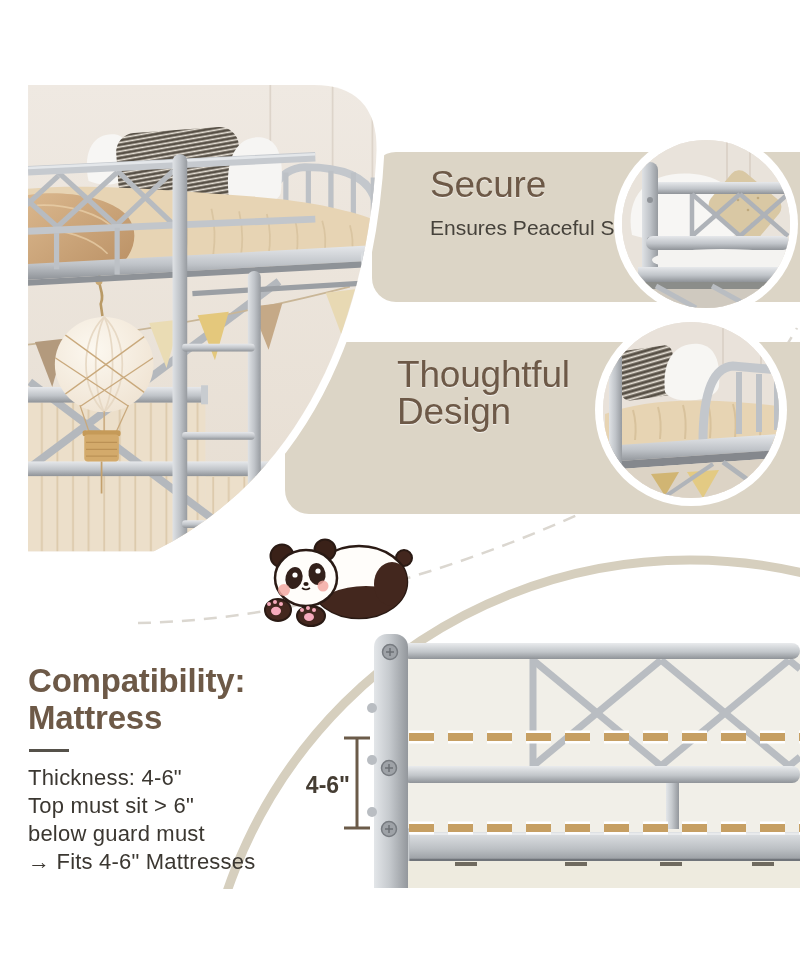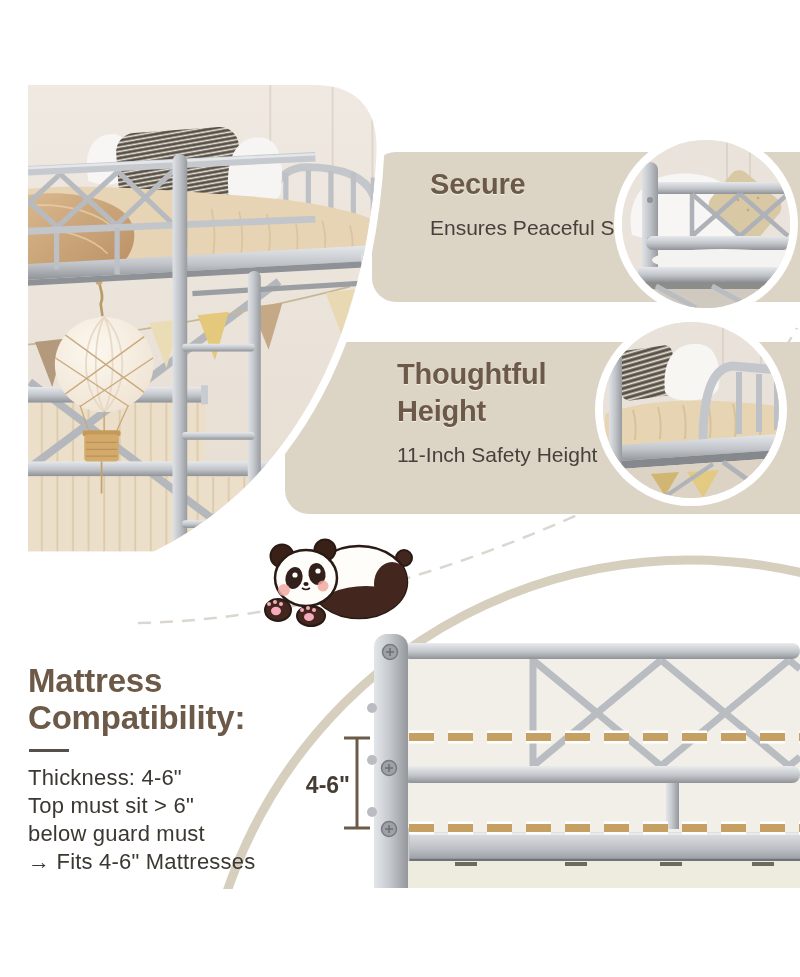--- a/index.html
+++ b/index.html
@@ -2,21 +2,21 @@
 <html><head>
 <meta charset="utf-8">
 <style>
   html,body{margin:0;padding:0;background:#ffffff;}
   .page{position:relative;width:800px;height:977px;overflow:hidden;background:#ffffff;
         font-family:"Liberation Sans",sans-serif;}
   .abs{position:absolute;}
   
   .card{position:absolute;background:#dcd5c6;border-radius:24px 0 0 24px;}
   .card-text{position:absolute;}
-  .card-title{font-size:29px;font-weight:bold;color:#6d5947;line-height:37px;
+  .card-title{font-size:37px;font-weight:normal;color:#6d5947;line-height:37px;
               text-shadow:0 1px 1px rgba(255,255,255,.7);letter-spacing:-.2px;}
   .card-sub{margin-top:12px;font-size:21px;color:#46423b;line-height:25px;}
   
   .circle-photo{position:absolute;border-radius:50%;overflow:hidden;box-shadow:0 0 0 8px #ffffff;background:#e9e2da;}
   
   .mattress-block{position:absolute;left:28px;top:662px;width:300px;}
   .mattress-heading{font-size:33px;font-weight:bold;color:#6d5947;line-height:37px;letter-spacing:-.2px;}
   .mattress-rule{width:40px;height:3px;background:#55514a;margin:13px 0 12px 1px;}
   .mattress-line{font-size:22px;color:#3b3731;line-height:28px;letter-spacing:.2px;}
   svg{display:block;}
@@ -37,23 +37,22 @@
         <div>Secure</div>
       </div>
       <div class="card-sub">Ensures Peaceful Sleep</div>
     </div>
   </div>
 
   <div class="card" style="left:285px;top:342px;width:515px;height:172px;z-index:1;">
     <div class="card-text" style="left:112px;top:14px;">
       <div class="card-title">
         <div>Thoughtful</div>
-        <div>Height</div>
+        <div>Design</div>
       </div>
-      <div class="card-sub">11-Inch Safety Height</div>
     </div>
   </div>
 
   <svg class="abs" style="left:0;top:85px;z-index:2;" width="416" height="546" viewBox="0 85 416 631">
     <defs>
       <clipPath id="heroClip">
           <path d="M0,85 H330 Q403,85 403,160 C394,330 335,530 145,624 L0,624 Z"></path>
         </clipPath>
       <linearGradient id="h-wall" x1="0" y1="0" x2="0" y2="1">
         <stop offset="0" stop-color="#efe9e2"></stop>
@@ -440,22 +439,22 @@
       <circle cx="19" cy="80" r="2" fill="#f6aabc"></circle>
     <ellipse cx="49" cy="92" rx="14" ry="10" fill="#43271e" stroke="#2a1a14" stroke-width="2"></ellipse>
     <ellipse cx="47" cy="93" rx="5" ry="4" fill="#f6aabc"></ellipse>
     <circle cx="40" cy="86" r="2" fill="#f6aabc"></circle>
       <circle cx="46" cy="84" r="2" fill="#f6aabc"></circle>
       <circle cx="52" cy="86" r="2" fill="#f6aabc"></circle>
   </svg>
 
   <div class="mattress-block" style="z-index:4;">
     <div class="mattress-heading">
+      <div>Compatibility:</div>
       <div>Mattress</div>
-      <div>Compatibility:</div>
     </div>
     <div class="mattress-rule"></div>
     <div>
       <div class="mattress-line">Thickness: 4-6"</div>
       <div class="mattress-line">Top must sit &gt; 6"</div>
       <div class="mattress-line">below guard must</div>
       <div class="mattress-line">→ Fits 4-6" Mattresses</div>
     </div>
   </div>
 

